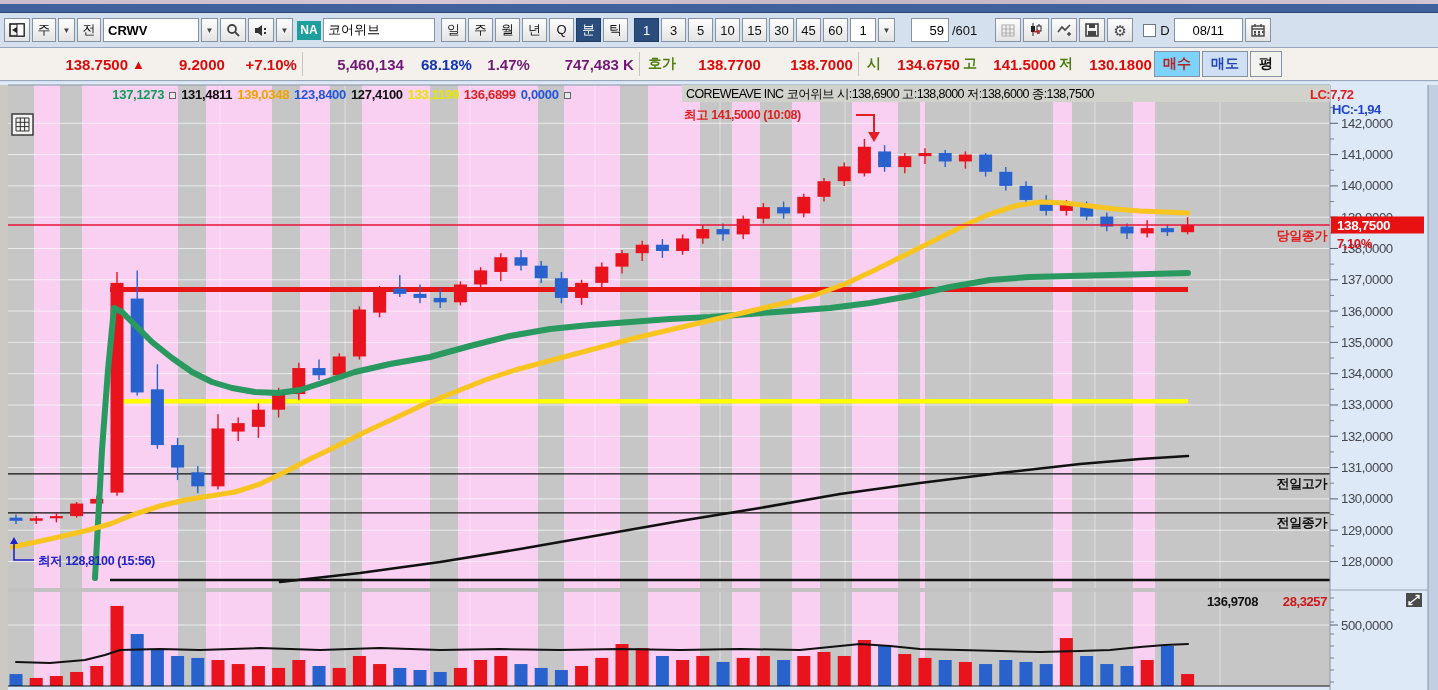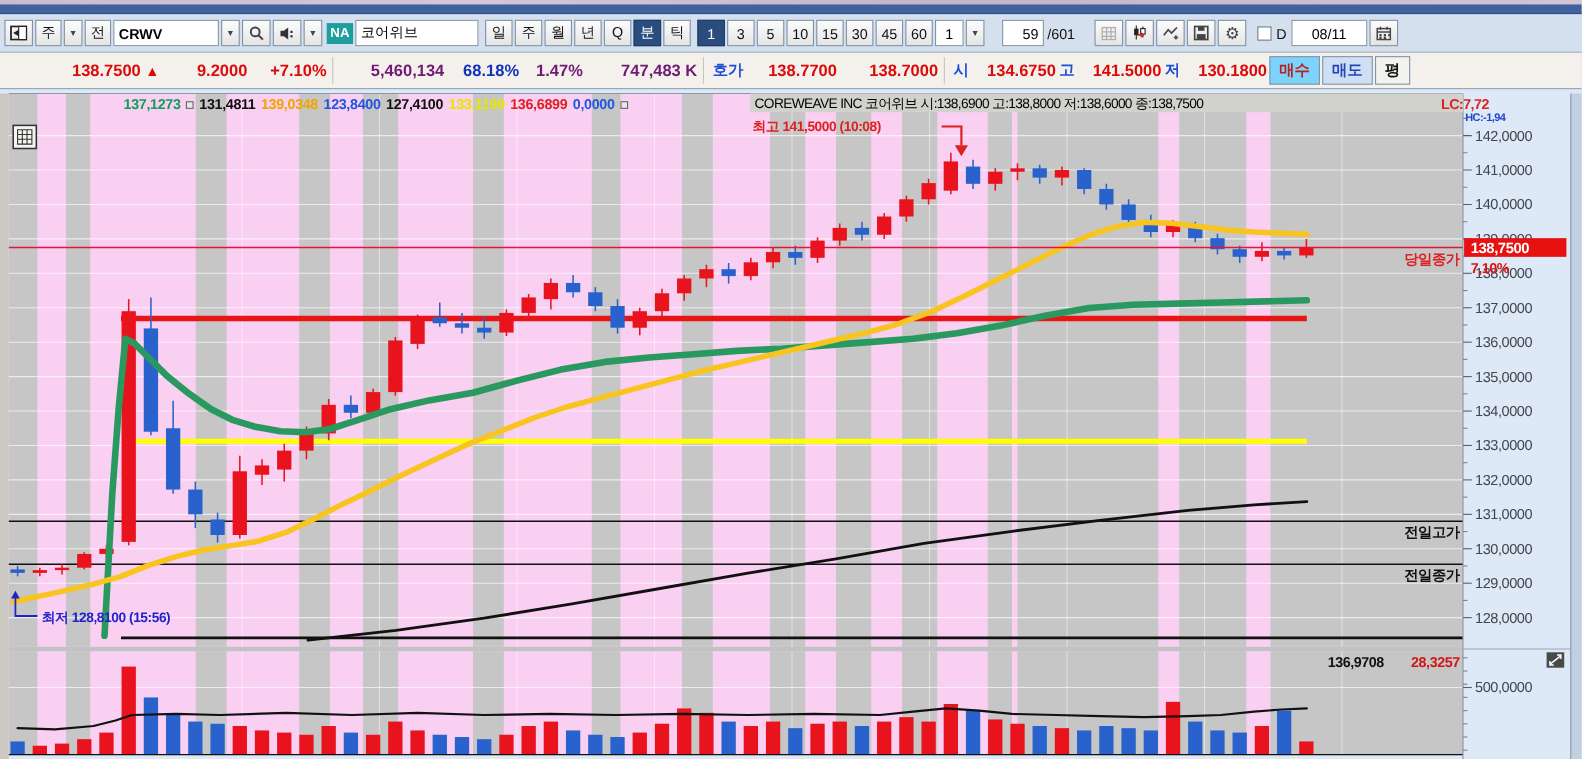--- a/index.html
+++ b/index.html
@@ -21,40 +21,40 @@
            font-size:13px; color:#000; padding:0 4px; margin-right:2px; } .gap14 { width:14px; } .gap4 { width:4px; }
   .plain { font-size:13px; color:#111; margin:0 4px 0 1px; }
   .badge-na { display:inline-flex; align-items:center; justify-content:center; width:24px; height:19px;
               background:#1f9e9e; color:#fff; font-size:12px; font-weight:bold; margin:0 2px; }
   .checkbox { width:13px; height:13px; background:#fff; border:1px solid #6a7a8c; display:inline-block; margin:0 3px 0 8px; }
 
   .inforow { height:33px; background:#f4f1ec; border-bottom:1px solid #98a8bc; display:flex; align-items:center;
              font-size:15px; font-weight:bold; white-space:nowrap; overflow:hidden; }
   .inforow .sep { width:1px; height:24px; background:#cac4ba; margin:0 5px; flex:none; }
   .red { color:#dd0a0a; } .blue { color:#1133bb; } .blk { color:#701a75; }
-  .lab { font-weight:bold; font-size:14px; color:#1d4ed8; margin:0 3px; }
+  .lab { font-weight:bold; font-size:14px; color:#4d7c0f; margin:0 3px; }
   .num { text-align:right; display:inline-block; }
   .qbtn { display:inline-flex; align-items:center; justify-content:center; height:26px; border:1px solid #8494a6;
           font-size:14px; font-weight:bold; margin-left:2px; padding:0 8px; cursor:pointer; }
   .qbuy { background:#7dd3fc; color:#b92020; }
   .qsell { background:#cfe0f4; color:#2244bb; }
   .qavg { background:#f2f2ee; color:#111; }
 
   #chartwrap { position:absolute; top:82px; left:0; width:1438px; height:608px; background:#dde9f6; }
   #chartsvg { position:absolute; top:0; left:0; }
 
   #legend { position:absolute; top:5px; left:0; width:678px; text-align:center; font-size:13px; font-weight:bold;
             letter-spacing:-0.3px; white-space:nowrap; pointer-events:none; }
   #legend span.v { margin-left:5px; }
   #legend span.sq { display:inline-block; width:7px; height:7px; border:1px solid #666; background:#e8e8e8; margin-left:5px; }
 
   #charttitle { position:absolute; left:682px; top:3px; width:648px; height:17px; background:#d2d2cc;
                 font-size:12.5px; letter-spacing:-0.6px; color:#000; padding:1px 4px 0 4px; white-space:nowrap; overflow:hidden; }
   #lcval { position:absolute; left:1310px; top:5px;  color:#e02020; font-size:13px; font-weight:bold; letter-spacing:-0.5px; }
-  #hcval { position:absolute; left:1332px; top:20px; color:#2244cc; font-size:10px; font-weight:bold; letter-spacing:-0.5px; }
+  #hcval { position:absolute; left:1332px; top:20px; color:#2244cc; font-size:13px; font-weight:bold; letter-spacing:-0.5px; }
 
   svg text { font-family:"Liberation Sans","DejaVu Sans",sans-serif; }
 </style>
 </head>
 <body>
 
 <div class="sliver"></div>
 <div class="bluebar"></div>
 
 <div class="toolbar">

